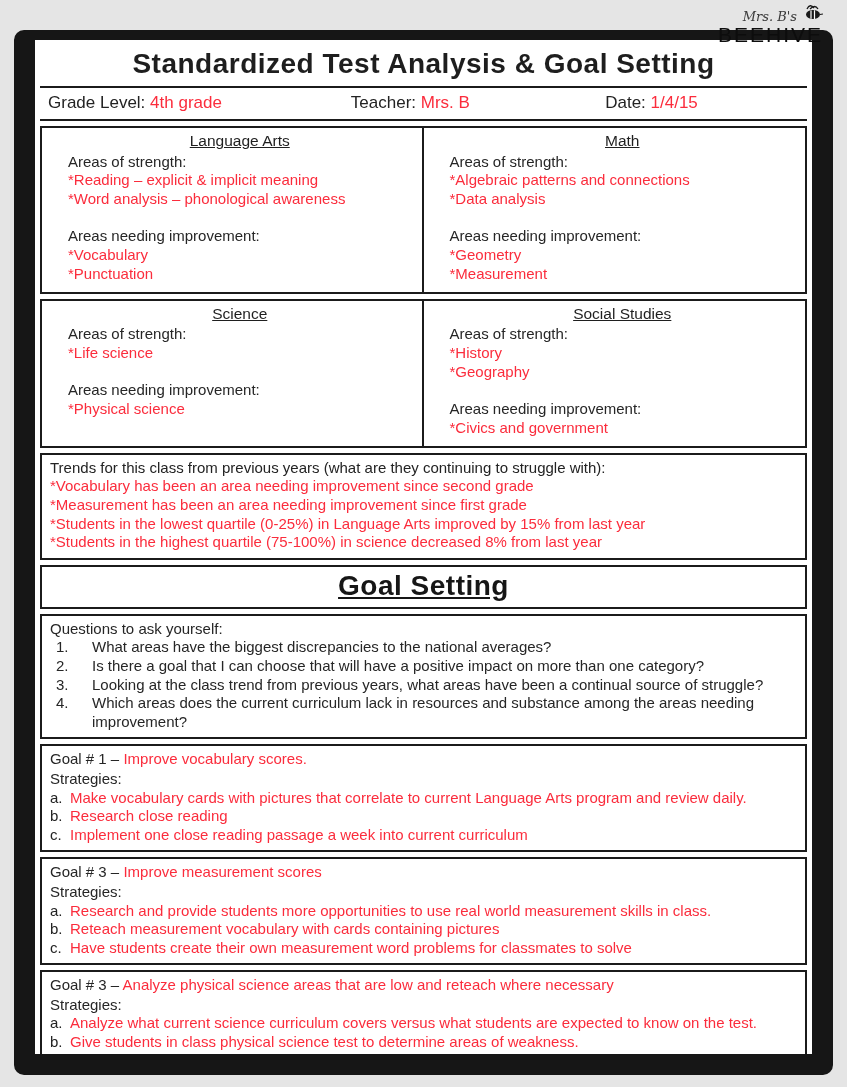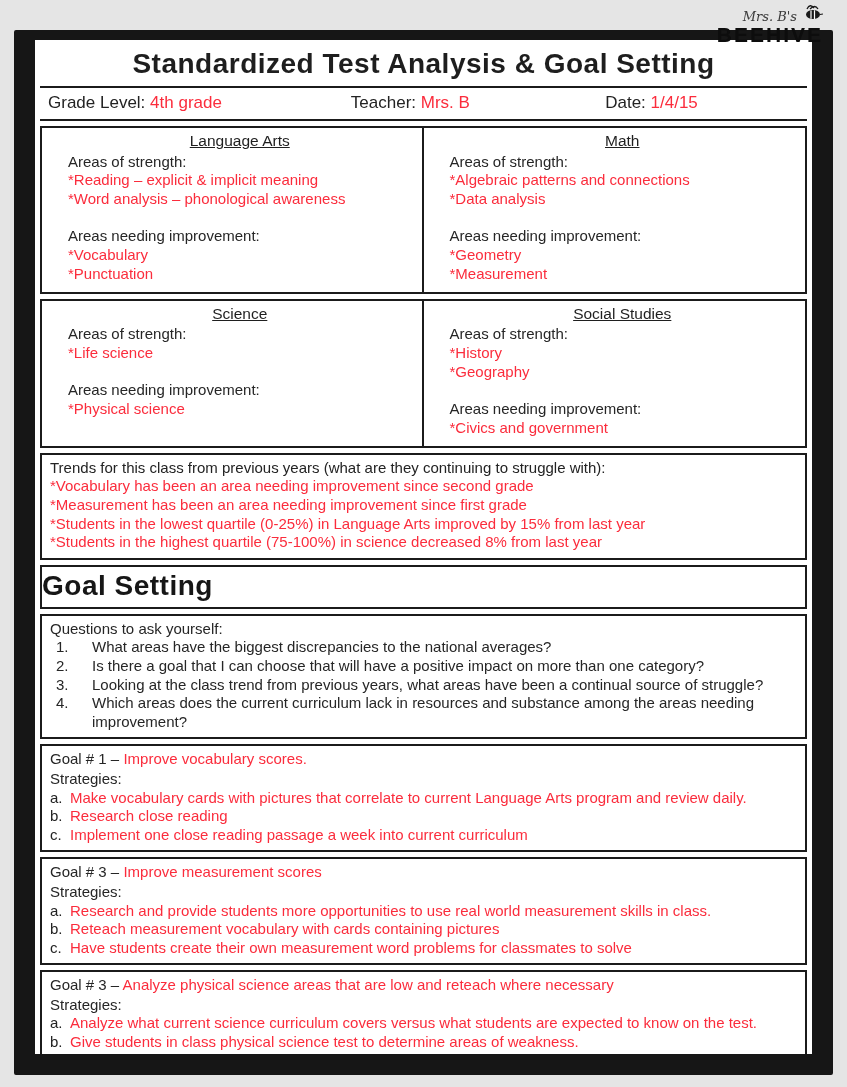--- a/index.html
+++ b/index.html
@@ -3,28 +3,28 @@
 <meta charset="utf-8">
 <style>
   html,body{margin:0;padding:0;background:#ffffff;}
   .page{
     width:847px;height:1087px;position:relative;background:#e5e5e5;
     font-family:"Liberation Sans", sans-serif;color:#262626;overflow:hidden;
   }
   .frame{
     position:absolute;left:14px;right:14px;top:30px;bottom:12px;
     border-style:solid;border-color:#161616;border-width:10px 21px 21px 21px;
-    border-radius:2px;background:#fff;box-sizing:border-box;
+    border-radius:10px;background:#fff;box-sizing:border-box;
     padding:4px 5px 0 5px;overflow:hidden;
   }
   
   .logo{position:absolute;top:4px;right:24px;text-align:right;z-index:3;line-height:1;}
   .logo-top{display:flex;align-items:flex-end;justify-content:flex-end;gap:4px;}
   .logo-script{font-family:"DejaVu Serif", serif;font-style:italic;font-size:13px;color:#3a3a3a;}
-  .logo-main{font-size:21px;font-weight:bold;letter-spacing:2px;color:#0d0d0d;display:block;margin-top:1px;}
+  .logo-main{font-size:21px;font-weight:normal;letter-spacing:2px;color:#0d0d0d;display:block;margin-top:1px;}
   
   .titlebar{border-bottom:2px solid #1b1b1b;padding:4px 0 6px 0;}
   .titlebar h1{margin:0;text-align:center;font-size:28px;font-weight:bold;letter-spacing:0.5px;color:#1e1e1e;}
   .meta-row{display:grid;grid-template-columns:1.25fr 1.05fr 0.8fr;align-items:center;
     border-bottom:2px solid #1b1b1b;padding:5px 8px 6px 8px;margin-bottom:5px;}
   .meta{font-size:17px;white-space:nowrap;}
   .meta .lbl{color:#232323;}
   .red{color:#fb2c3c;}
   
   .box{border:2px solid #1b1b1b;margin-bottom:5px;padding:4px 8px 6px 8px;font-size:15px;line-height:1.24;}
@@ -32,21 +32,21 @@
   .subject-row{display:grid;grid-template-columns:1fr 1fr;border:2px solid #1b1b1b;margin-bottom:5px;}
   .subject-cell{padding:3px 10px 8px 26px;font-size:15px;line-height:1.26;}
   .subject-cell.first{border-right:2px solid #1b1b1b;}
   .subject-name{text-align:center;text-decoration:underline;font-size:15.5px;margin-bottom:2px;color:#1f1f1f;}
   .imp-label{margin-top:18px;}
   .line{min-height:18px;}
   
   .trend-label{color:#232323;}
   
   .gs-head{border:2px solid #1b1b1b;margin-bottom:5px;padding:3px 0 5px 0;}
-  .gs-head h2{margin:0;font-size:28px;font-weight:bold;letter-spacing:0.5px;color:#161616;}
+  .gs-head h2{margin:0;text-align:center;font-size:28px;font-weight:bold;letter-spacing:0.5px;color:#161616;text-decoration:underline;}
   
   .q-row{display:flex;}
   .q-num{width:42px;flex:0 0 42px;padding-left:6px;box-sizing:border-box;}
   .q-text{flex:1;}
   
   .goal-title{margin-bottom:1px;}
   .s-row{display:flex;}
   .s-letter{width:20px;flex:0 0 20px;color:#232323;}
   .s-text{flex:1;}
 </style>

